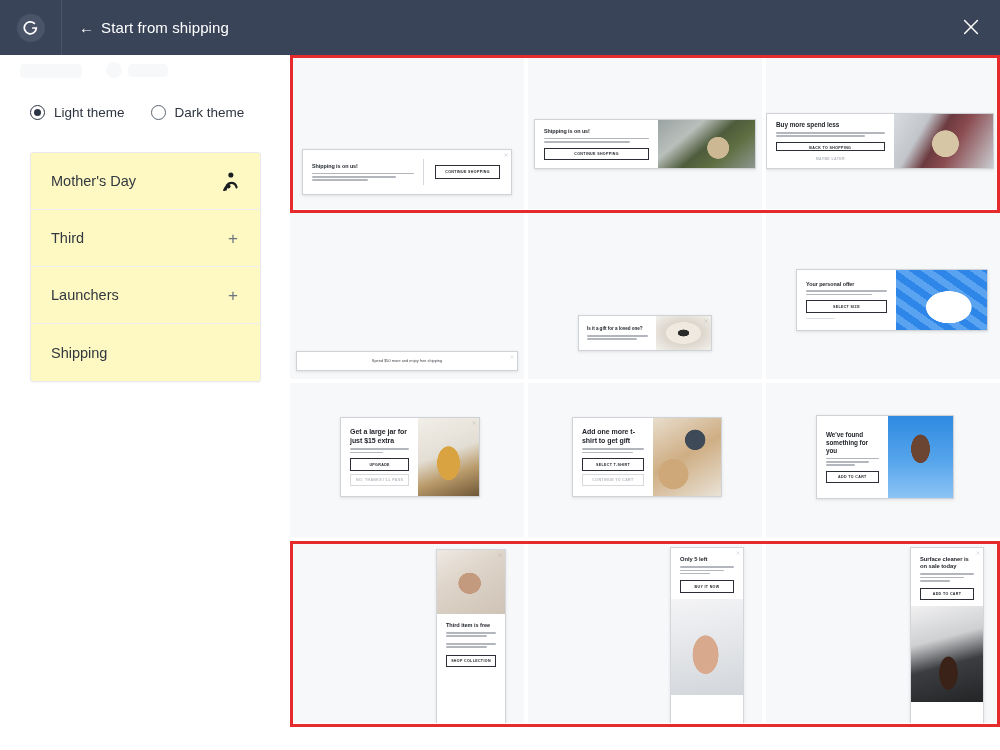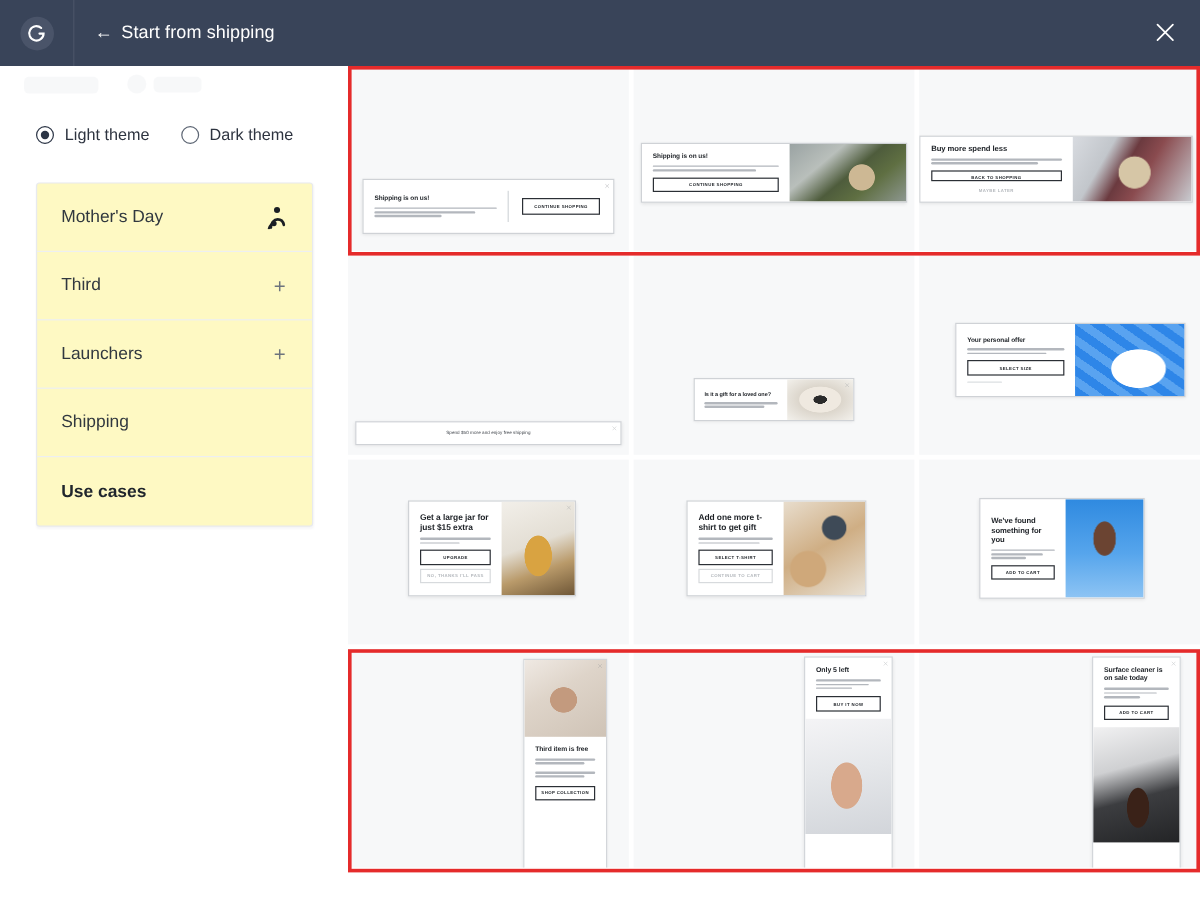--- a/index.html
+++ b/index.html
@@ -274,23 +274,20 @@
 
     <div class="menu-item">
       <span class="menu-label">Launchers</span>
       <span class="plus">+</span>
     </div>
 
     <div class="menu-item">
       <span class="menu-label">Shipping</span>
     </div>
 
-    <div class="menu-item">
-      <span class="menu-label bold">Use cases</span>
-    </div>
 
   </div>
 </div>
 
 <div class="gallery">
 
   <div class="grid-row hl-band" style="height:158px;">
 
     <div class="tile">
       <div class="bnr" style="left:12px;top:94px;right:12px;height:46px;">

